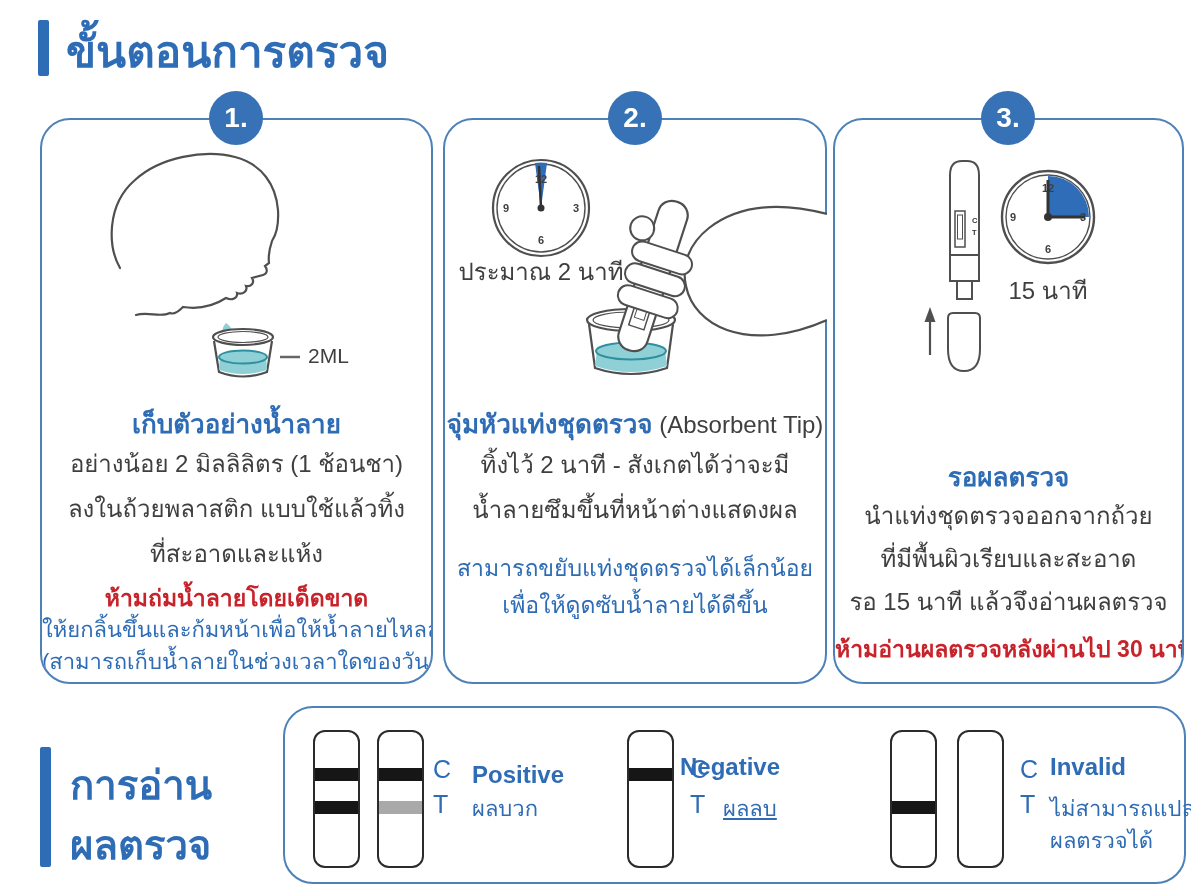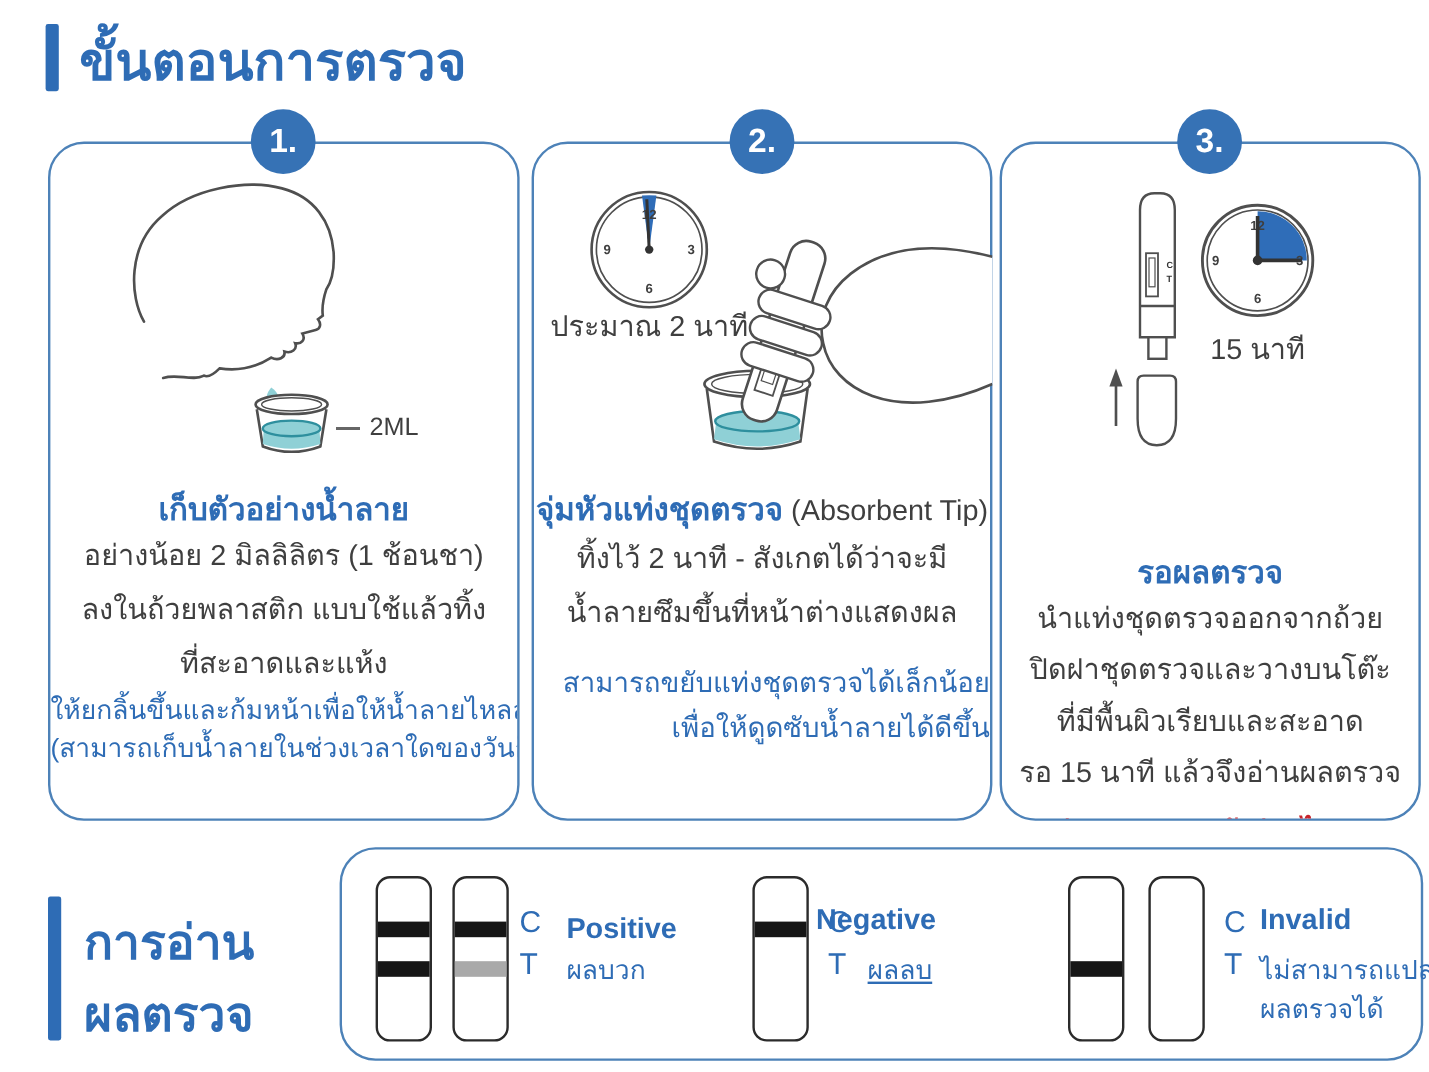--- a/index.html
+++ b/index.html
@@ -14,21 +14,21 @@
          justify-content:center;z-index:3;}
   .illus{position:absolute;z-index:1;}
   .card-text{position:absolute;left:0;right:0;text-align:center;}
   .step-heading{font-size:26px;font-weight:bold;color:#2e6cb5;line-height:34px;white-space:nowrap;}
   .step-heading .suffix{color:#3f3f3f;font-weight:normal;font-size:24px;}
   .step-line{font-size:24px;color:#3f3f3f;line-height:45px;white-space:nowrap;}
   .step-line4{line-height:43px;}
   .step-warning{font-size:23px;font-weight:bold;color:#c8232b;line-height:32px;margin-top:6px;white-space:nowrap;}
   .step-note{font-size:22px;color:#2e6cb5;line-height:32px;white-space:nowrap;}
   .note-block2{margin-top:18px;}
-  .note-lg{font-size:23px;line-height:37px;text-align:right;}
+  .note-lg{font-size:23px;line-height:37px;}
   .results-panel{position:absolute;left:283px;top:706px;width:903px;height:178px;
                  border:2.5px solid #4d82b8;border-radius:30px;box-sizing:border-box;background:#fff;}
   .strip{position:absolute;top:730px;width:47px;height:138px;background:#fff;border:2.5px solid #2b2b2b;
          border-radius:12px;box-sizing:border-box;}
   .band{position:absolute;left:0;right:0;height:13px;}
   .band-c{top:36px;} .band-t{top:69px;}
   .ct{position:absolute;font-size:25px;color:#2e6cb5;}
   .result-en{position:absolute;font-size:24px;font-weight:bold;color:#2e6cb5;white-space:nowrap;}
   .result-th{position:absolute;font-size:22px;color:#2e6cb5;white-space:nowrap;}
   .results-title{position:absolute;color:#2e6cb5;font-weight:bold;font-size:40px;white-space:nowrap;font-family:Liberation Serif, serif;}
@@ -41,20 +41,21 @@
 
   <div class="accent-bar" style="left:38px;top:20px;height:56px;"></div>
   <div class="main-title" style="left:66px;top:16px;">ขั้นตอนการตรวจ</div>
 
   <div class="card" style="left:40px;width:393px;">
     <div class="card-text" style="top:287px;">
       <div class="step-heading">เก็บตัวอย่างน้ำลาย</div>
       <div class="step-line">อย่างน้อย 2 มิลลิลิตร (1 ช้อนชา)</div>
       <div class="step-line">ลงในถ้วยพลาสติก แบบใช้แล้วทิ้ง</div>
       <div class="step-line">ที่สะอาดและแห้ง</div>
+      <div class="step-warning">ห้ามถ่มน้ำลายโดยเด็ดขาด</div>
       <div class="step-note">ให้ยกลิ้นขึ้นและก้มหน้าเพื่อให้น้ำลายไหลลงมา</div>
       <div class="step-note">(สามารถเก็บน้ำลายในช่วงเวลาใดของวันก็ได้)</div>
     </div>
   </div>
 
   <div class="card" style="left:443px;width:384px;">
     <div class="card-text" style="top:287px;">
       <div class="step-heading"><span>จุ่มหัวแท่งชุดตรวจ</span><span class="suffix"> (Absorbent Tip)</span></div>
       <div class="step-line">ทิ้งไว้ 2 นาที - สังเกตได้ว่าจะมี</div>
       <div class="step-line">น้ำลายซึมขึ้นที่หน้าต่างแสดงผล</div>
@@ -62,21 +63,20 @@
         <div class="step-note note-lg">สามารถขยับแท่งชุดตรวจได้เล็กน้อย</div>
         <div class="step-note note-lg">เพื่อให้ดูดซับน้ำลายได้ดีขึ้น</div>
       </div>
     </div>
   </div>
 
   <div class="card" style="left:833px;width:351px;">
     <div class="card-text" style="top:293px;margin-top:47px;">
       <div class="step-heading">รอผลตรวจ</div>
       <div class="step-line step-line4">นำแท่งชุดตรวจออกจากถ้วย</div>
-      <div class="step-line step-line4">ปิดฝาชุดตรวจและวางบนโต๊ะ</div>
       <div class="step-line step-line4">ที่มีพื้นผิวเรียบและสะอาด</div>
       <div class="step-line step-line4">รอ 15 นาที แล้วจึงอ่านผลตรวจ</div>
       <div class="step-warning" style="margin-top:10px;">ห้ามอ่านผลตรวจหลังผ่านไป 30 นาที</div>
     </div>
   </div>
 
   <div class="badge" style="left:209px;">1.</div>
   <div class="badge" style="left:608px;">2.</div>
   <div class="badge" style="left:981px;">3.</div>
 

